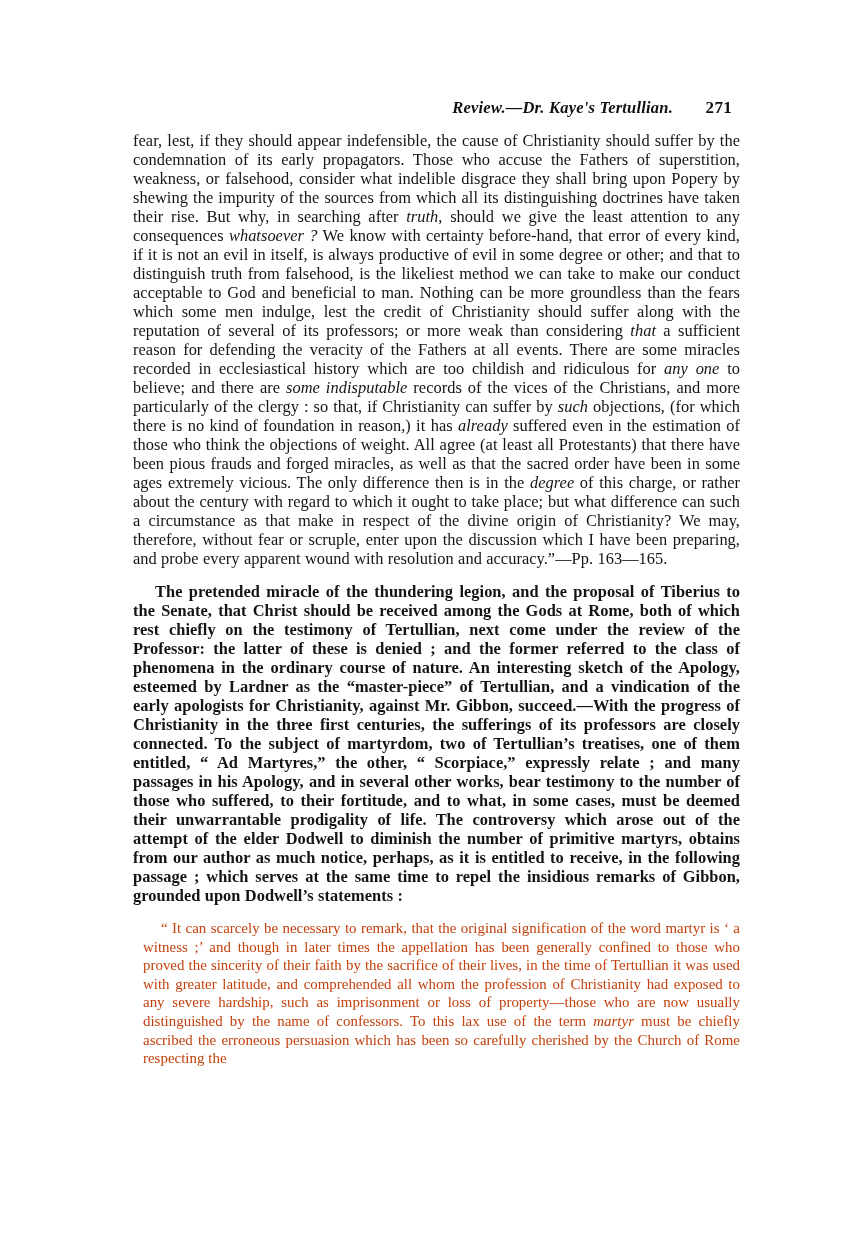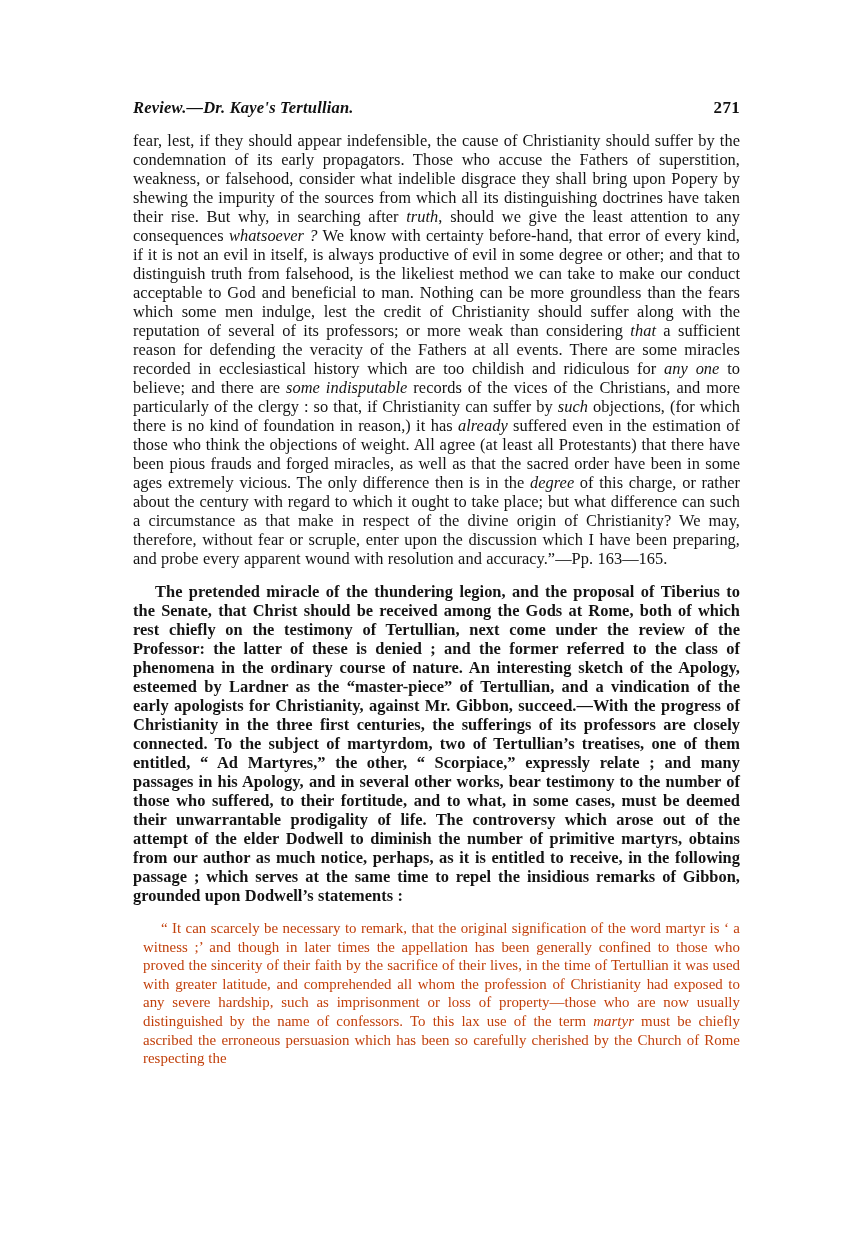--- a/index.html
+++ b/index.html
@@ -24,30 +24,30 @@
     left: 133px;
     top: 98px;
     width: 607px;
     height: 24px;
   }
   .running-head-title {
     position: absolute;
     left: 0;
     top: 0;
     width: 540px;
-    text-align: left;
+    text-align: right;
     font-style: italic;
     font-weight: bold;
     font-size: 16.5px;
     letter-spacing: 0.2px;
     color: #111;
   }
   .running-head-folio {
     position: absolute;
-    right: 0;
+    right: 8px;
     top: 0;
     font-weight: bold;
     font-size: 17px;
     color: #111;
     letter-spacing: 0.3px;
   }
 
   
   .textblock {
     position: absolute;

